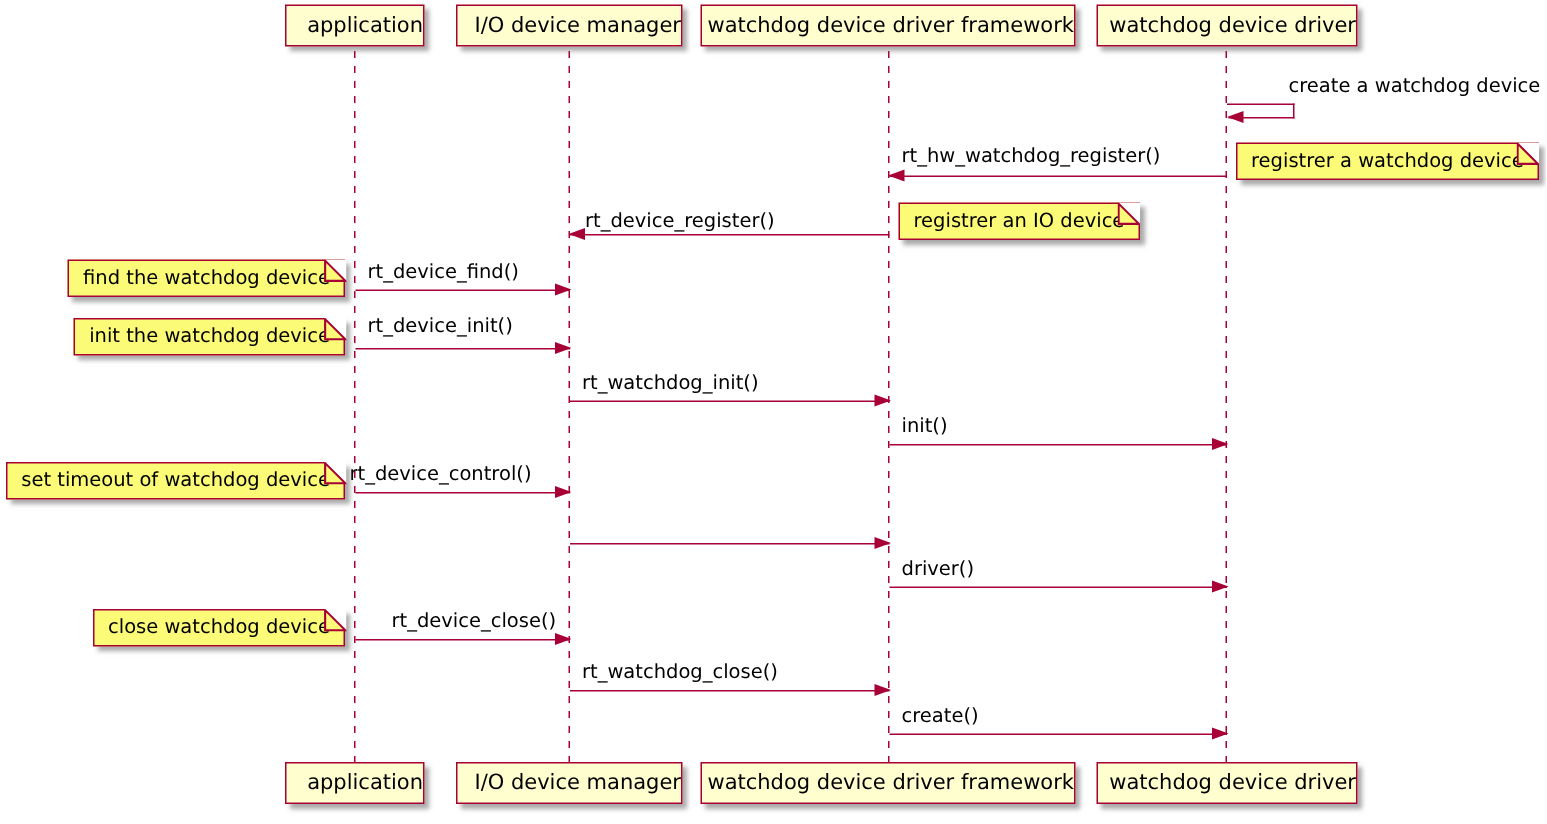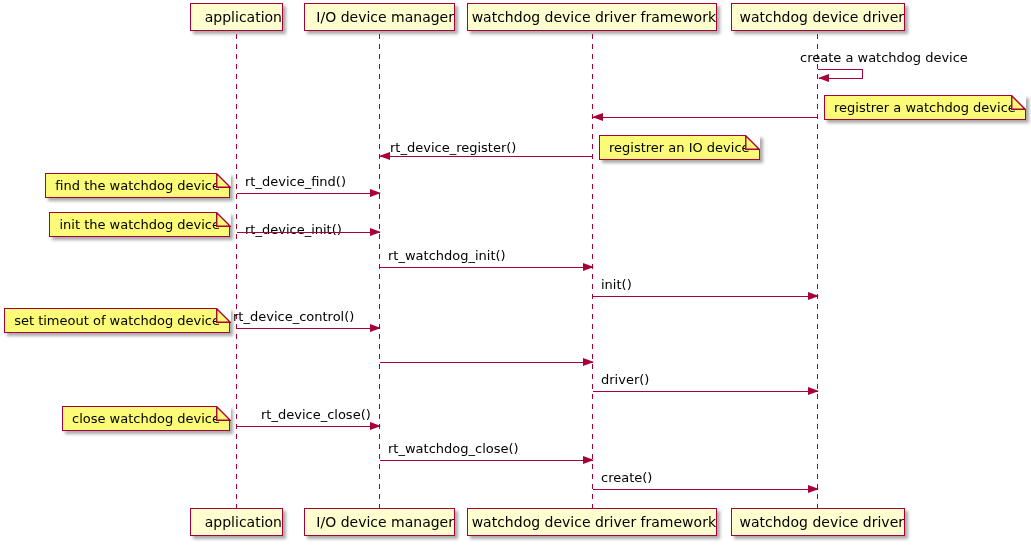--- a/index.html
+++ b/index.html
@@ -67,34 +67,35 @@
   <div class="participant" style="left:304px;top:508px;width:149px">
       <span>I/O device manager</span>
     </div>
   <div class="participant" style="left:467px;top:508px;width:248px">
       <span>watchdog device driver framework</span>
     </div>
   <div class="participant" style="left:731px;top:508px;width:172px">
       <span>watchdog device driver</span>
     </div>
 
-  <div class="msg-label" style="left:800px;top:50px">create a watchdog device</div>
+  <div class="msg-label" style="left:859px;top:50px">create a watchdog device</div>
   <div class="mline" style="left:818px;top:69px;width:45px"></div>
   <div class="vline" style="left:862px;top:69px;height:10px"></div>
   <div class="mline left" style="left:819px;top:78px;width:44px"></div>
 
+  <div class="msg-label" style="left:601px;top:97px">rt_hw_watchdog_register()</div>
   <div class="mline left" style="left:593px;top:117px;width:225px"></div>
 
   <div class="msg-label" style="left:390px;top:140px">rt_device_register()</div>
   <div class="mline left" style="left:380px;top:156px;width:213px"></div>
 
   <div class="msg-label" style="left:245px;top:174px">rt_device_find()</div>
   <div class="mline right" style="left:237px;top:193px;width:143px"></div>
 
-  <div class="msg-label" style="left:245px;top:222px">rt_device_init()</div>
+  <div class="msg-label" style="left:245px;top:210px">rt_device_init()</div>
   <div class="mline right" style="left:237px;top:232px;width:143px"></div>
 
   <div class="msg-label" style="left:388px;top:248px">rt_watchdog_init()</div>
   <div class="mline right" style="left:380px;top:267px;width:213px"></div>
 
   <div class="msg-label" style="left:601px;top:277px">init()</div>
   <div class="mline right" style="left:593px;top:296px;width:225px"></div>
 
   <div class="msg-label" style="left:233px;top:309px">rt_device_control()</div>
   <div class="mline right" style="left:237px;top:328px;width:143px"></div>

